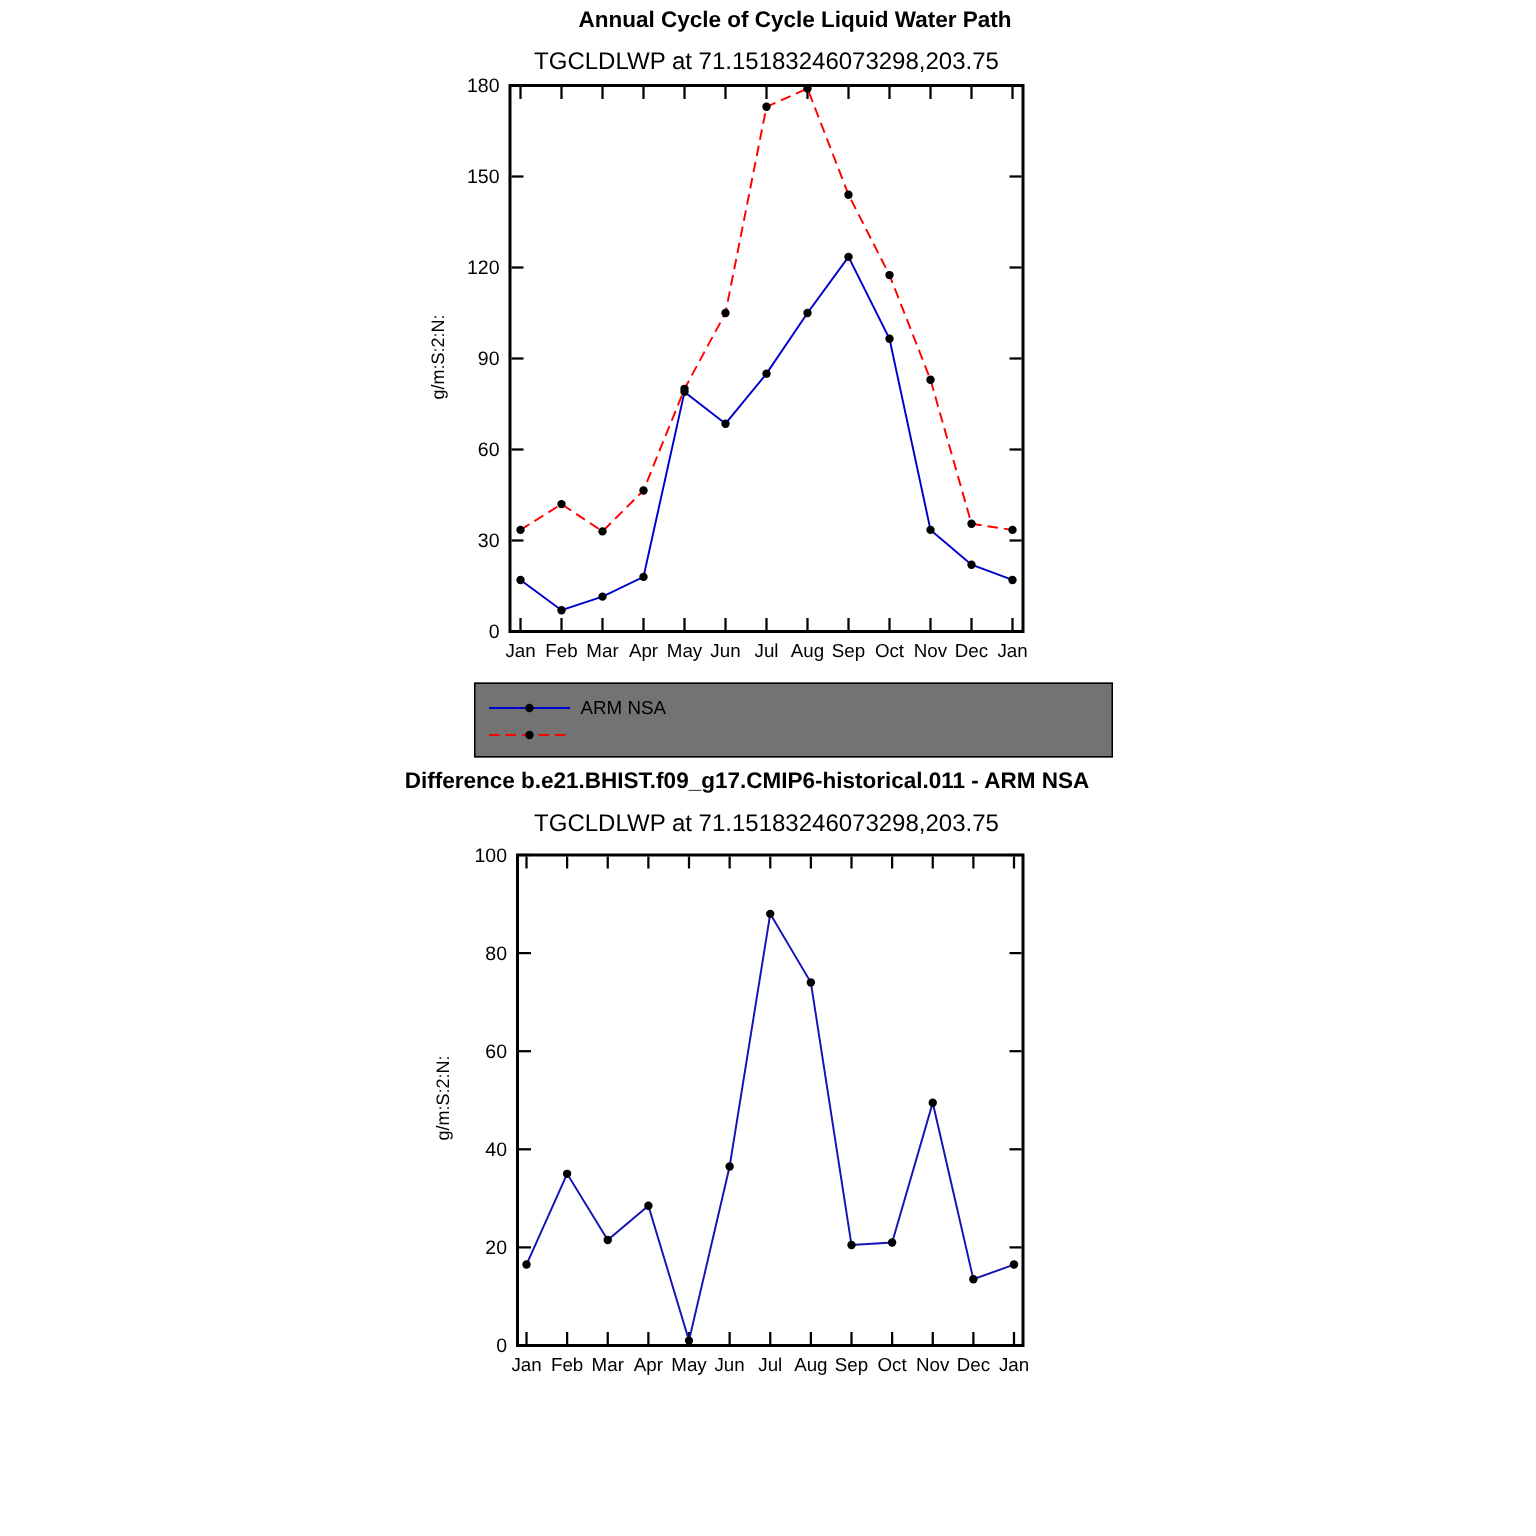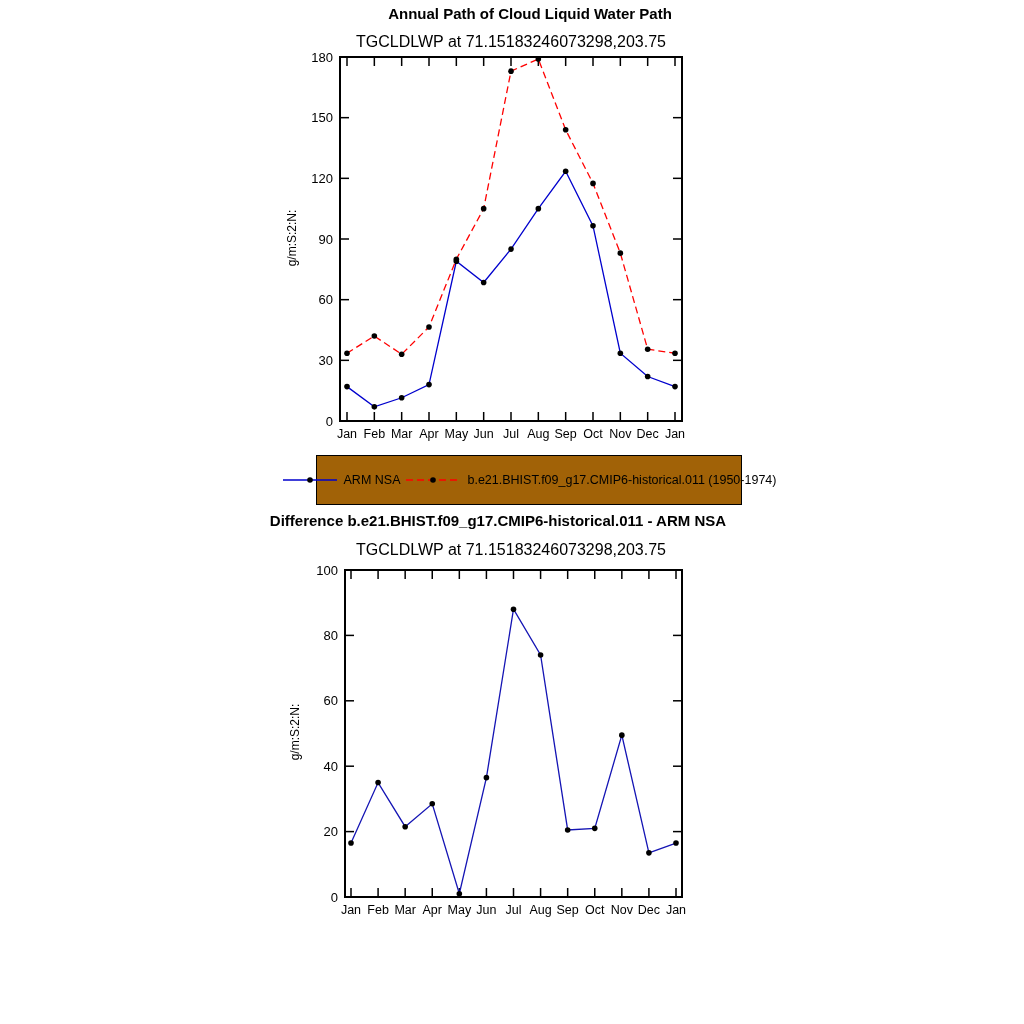--- a/index.html
+++ b/index.html
@@ -16,34 +16,34 @@
   .ylabel {
     font-size:12px;
     width:160px;
     text-align:center;
     transform:rotate(-90deg);
     transform-origin:center center;
     white-space:nowrap;
   }
   .legend-box {
     border:1px solid #000;
-    background:#a16207;
+    background:#737373;
     display:flex;
-    flex-direction:row;
+    flex-direction:column;
     justify-content:center;
     padding:4px 8px;
     gap:5px;
   }
   .legend-row { display:flex; align-items:center; gap:6px; font-size:12.5px; white-space:nowrap; }
   svg text { font-family:"Liberation Sans","DejaVu Sans",sans-serif; fill:#000; }
 </style>
 </head>
 <body>
 
-<div class="abs chart-title" style="left:290px; top:5px; width:480px;">Annual Path of Cloud Liquid Water Path</div>
+<div class="abs chart-title" style="left:290px; top:5px; width:480px;">Annual Cycle of Cycle Liquid Water Path</div>
 
 <div class="abs chart-subtitle" style="left:270px; top:33px; width:482px;">TGCLDLWP at 71.15183246073298,203.75</div>
 
 <div class="abs ylabel" style="left:212px; top:231px;">g/m:S:2:N:</div>
 
 <svg id="plot-top" class="abs" style="left:270px; top:50px;" width="460" height="400" viewBox="0 0 460 400">
     <rect x="70" y="7" width="342" height="364" fill="none" stroke="#000" stroke-width="2"></rect>
     <line x1="71" y1="371" x2="79" y2="371" stroke="#000" stroke-width="1.5"></line>
     <line x1="411" y1="371" x2="403" y2="371" stroke="#000" stroke-width="1.5"></line>
     <text x="63" y="375.5" text-anchor="end" font-size="13">0</text>
@@ -140,21 +140,20 @@
       <line x1="1" y1="6" x2="55" y2="6" stroke-width="1.4" stroke="#0000cd"></line>
       <circle cx="28" cy="6" r="2.8" fill="#000"></circle>
     </svg>
     <span>ARM NSA</span>
   </div>
   <div class="legend-row">
     <svg width="56" height="12">
       <line x1="1" y1="6" x2="55" y2="6" stroke-width="1.4" stroke="#ff0000" stroke-dasharray="7 4"></line>
       <circle cx="28" cy="6" r="2.8" fill="#000"></circle>
     </svg>
-    <span>b.e21.BHIST.f09_g17.CMIP6-historical.011 (1950-1974)</span>
   </div>
 </div>
 
 <div class="abs chart-title" style="left:248px; top:512px; width:500px;">Difference b.e21.BHIST.f09_g17.CMIP6-historical.011 - ARM NSA</div>
 
 <div class="abs chart-subtitle" style="left:270px; top:541px; width:482px;">TGCLDLWP at 71.15183246073298,203.75</div>
 
 <div class="abs ylabel" style="left:215px; top:725px;">g/m:S:2:N:</div>
 
 <svg id="plot-bottom" class="abs" style="left:270px; top:560px;" width="460" height="370" viewBox="0 0 460 370">

